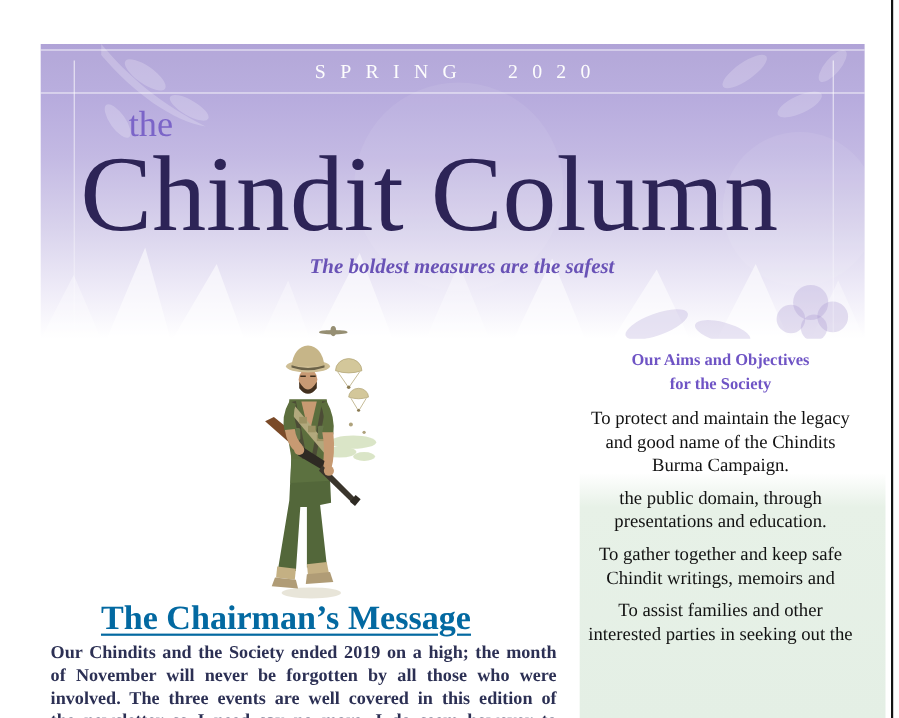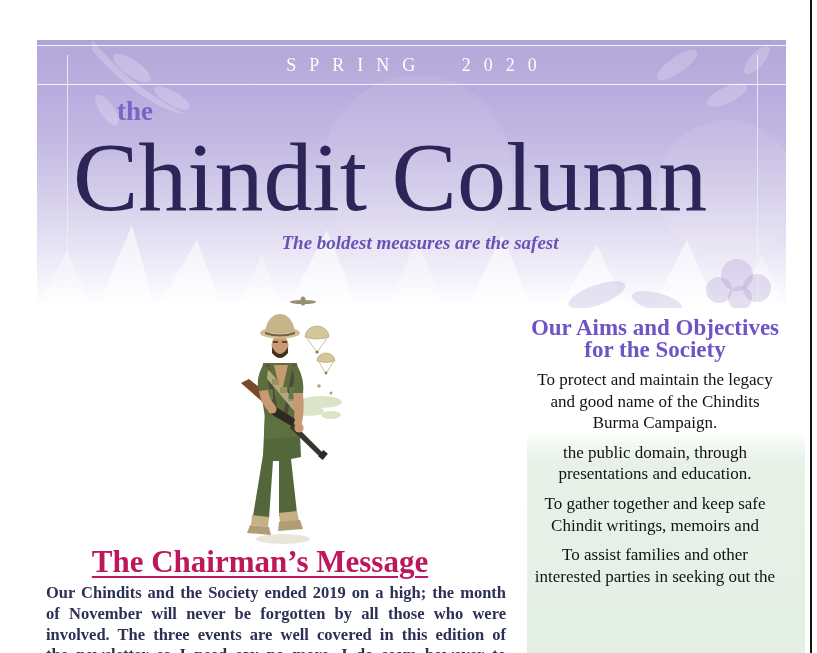--- a/index.html
+++ b/index.html
@@ -16,45 +16,45 @@
   .inset-line{position:absolute;top:15px;bottom:6px;width:1px;background:linear-gradient(180deg,rgba(255,255,255,.75),rgba(255,255,255,.25));}
   .inset-line.left{left:30px;}
   .inset-line.right{right:28px;}
   .spring-strip{
     position:absolute;left:0;right:0;top:5px;height:38px;
     border-top:1px solid rgba(255,255,255,.85);border-bottom:1px solid rgba(255,255,255,.85);
     background:rgba(255,255,255,.05);
     display:flex;align-items:center;justify-content:center;
     color:#fdfdfd;font-size:18px;letter-spacing:13px;word-spacing:16px;text-indent:13px;
   }
-  .title-prefix{position:absolute;left:80px;top:56px;font-size:27px;color:#7b64c8;font-weight:bold;}
+  .title-prefix{position:absolute;left:80px;top:56px;font-size:33px;color:#7b64c8;}
   .main-title{
     position:absolute;left:20px;right:20px;top:70px;margin:16px;
     font-size:98px;font-weight:400;line-height:1.05;color:#2d2457;letter-spacing:0px;
   }
   .tagline{
     position:absolute;left:0;right:0;top:192px;text-align:center;
     font-style:italic;font-weight:bold;font-size:19px;color:#6952b6;padding-left:17px;
   }
   
   .soldier{position:absolute;left:219px;top:287px;width:146px;height:262px;}
   
   .green-box{
     position:absolute;left:527px;top:430px;width:278px;height:223px;
     background:linear-gradient(180deg,rgba(231,241,231,0) 0%,#e7f1e7 14%,#e4efe5 100%);
   }
   .sidebar{
     position:absolute;left:523px;top:317px;width:264px;text-align:center;color:#121212;
   }
-  .sidebar-heading{margin:0;font-size:23px;line-height:22px;font-weight:bold;color:#6f54c5;}
+  .sidebar-heading{margin:0;font-size:15px;line-height:22px;font-weight:bold;color:#6f54c5;}
   .s-para{margin:8px 0 0 0;font-size:17px;line-height:21.6px;}
   
   .chairman-heading{
     position:absolute;left:30px;width:460px;top:544px;margin:0;text-align:center;
-    font-size:31px;font-weight:bold;color:#be185d;
+    font-size:31px;font-weight:bold;color:#0369a1;
     text-decoration:underline;text-decoration-thickness:2px;text-underline-offset:4px;
   }
   .chairman-body{
     position:absolute;left:46px;top:583px;width:460px;
     font-weight:bold;color:#2c3054;font-size:16.5px;
   }
   .jline{text-align:justify;text-align-last:justify;line-height:20.8px;}
   
   .window-edge{position:absolute;left:810px;top:0;width:2px;height:653px;background:#141414;}
 </style>

